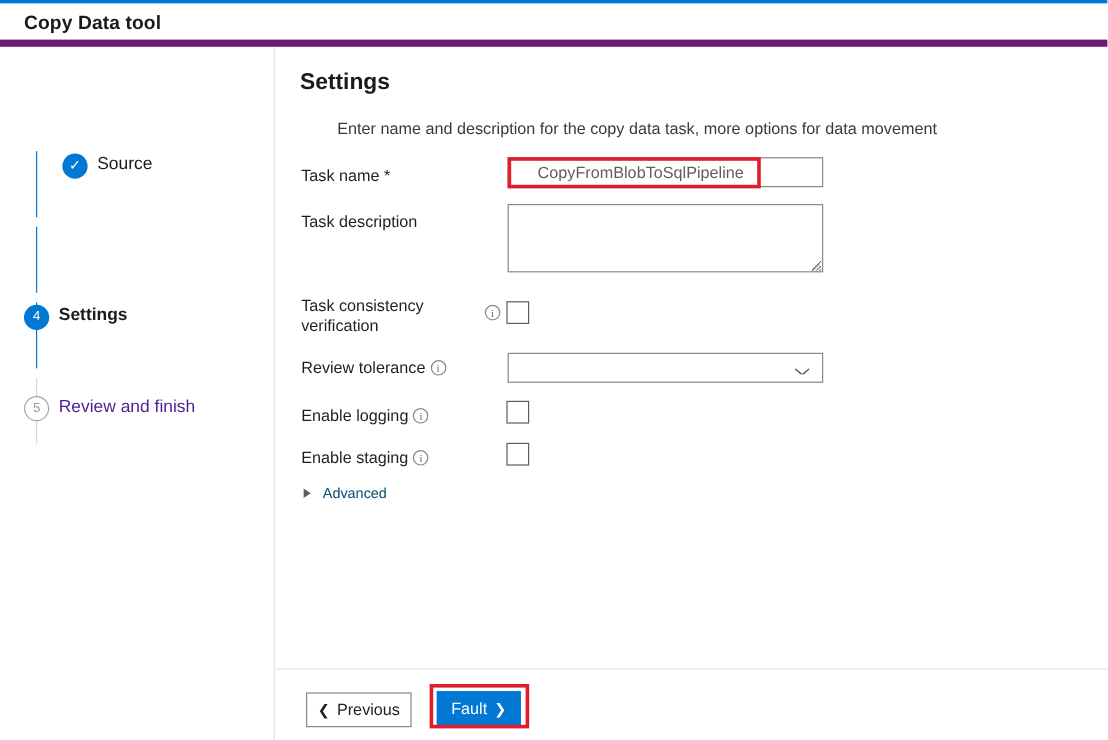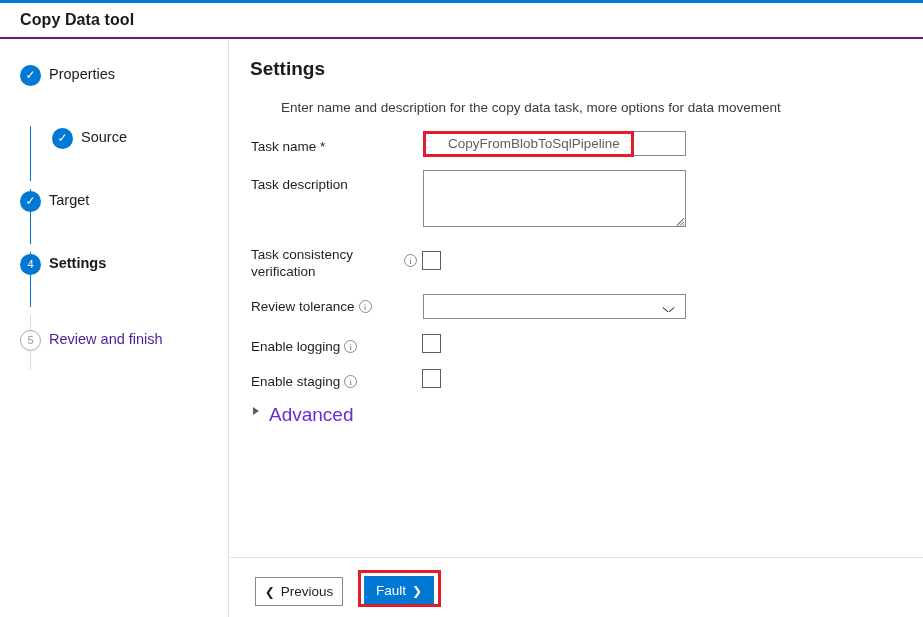--- a/index.html
+++ b/index.html
@@ -19,21 +19,21 @@
   
   .top-accent {
     position: absolute; left: 0; top: 0;
     width: 923px; height: 3px;
     background: #0078d4;
   }
   .titlebar {
     position: absolute; left: 0; top: 3px;
     width: 923px; height: 36px;
     background: #ffffff;
-    border-bottom: 2px solid #701a75;
+    border-bottom: 6px solid #701a75;
   }
   .titlebar-text {
     position: absolute; left: 20px; top: 8px;
     font-size: 16px; font-weight: bold;
     color: #1b1a19;
     letter-spacing: .1px;
     white-space: nowrap;
   }
 
   
@@ -200,22 +200,22 @@
   }
   .tri {
     position: absolute; left: 0; top: 3px;
     width: 0; height: 0;
     border-left: 6px solid #605e5c;
     border-top: 4.5px solid transparent;
     border-bottom: 4.5px solid transparent;
   }
   .expander-label {
     position: absolute; left: 16px; top: 0;
-    font-size: 19px;
-    color: #6d28d9;
+    font-size: 12px;
+    color: #0c4a6e;
     white-space: nowrap;
   }
 
   
   .footer {
     position: absolute; left: 230px; top: 557px;
     width: 693px; height: 60px;
     background: #ffffff;
     border-top: 1px solid #e1e1e1;
   }
@@ -264,34 +264,26 @@
     <div class="titlebar-text">Copy Data tool</div>
   </div>
 
   <div class="sidebar">
 
     <div class="connector" style="top:86px;height:55px;"></div>
     <div class="connector" style="top:149px;height:55px;"></div>
     <div class="connector" style="top:212px;height:55px;"></div>
     <div class="connector dim" style="top:275px;height:55px;"></div>
 
-    <div class="step" style="top:25px;">
-      <div class="step-circle check"></div>
-      <div class="step-label">Properties</div>
-    </div>
 
     <div class="step" style="top:88px;margin-left:32px;">
       <div class="step-circle check"></div>
       <div class="step-label">Source</div>
     </div>
 
-    <div class="step" style="top:151px;">
-      <div class="step-circle check"></div>
-      <div class="step-label">Target</div>
-    </div>
 
     <div class="step" style="top:214px;">
       <div class="step-circle">4</div>
       <div class="step-label current">Settings</div>
     </div>
 
     <div class="step" style="top:290px;">
       <div class="step-circle pending">5</div>
       <div class="step-label pending">Review and finish</div>
     </div>

